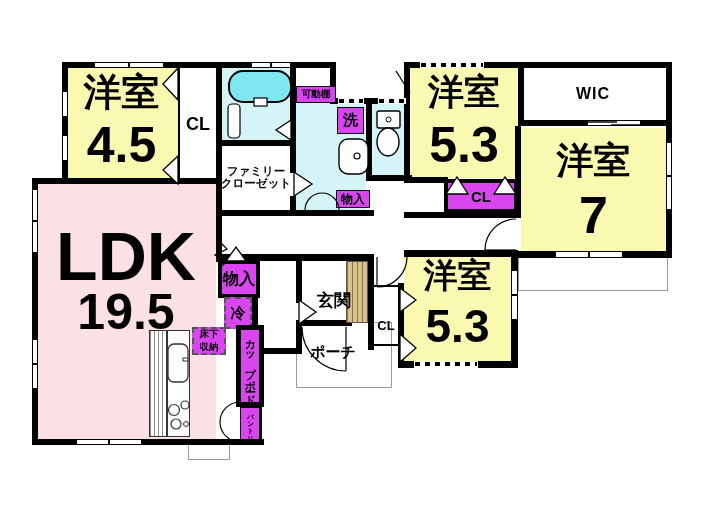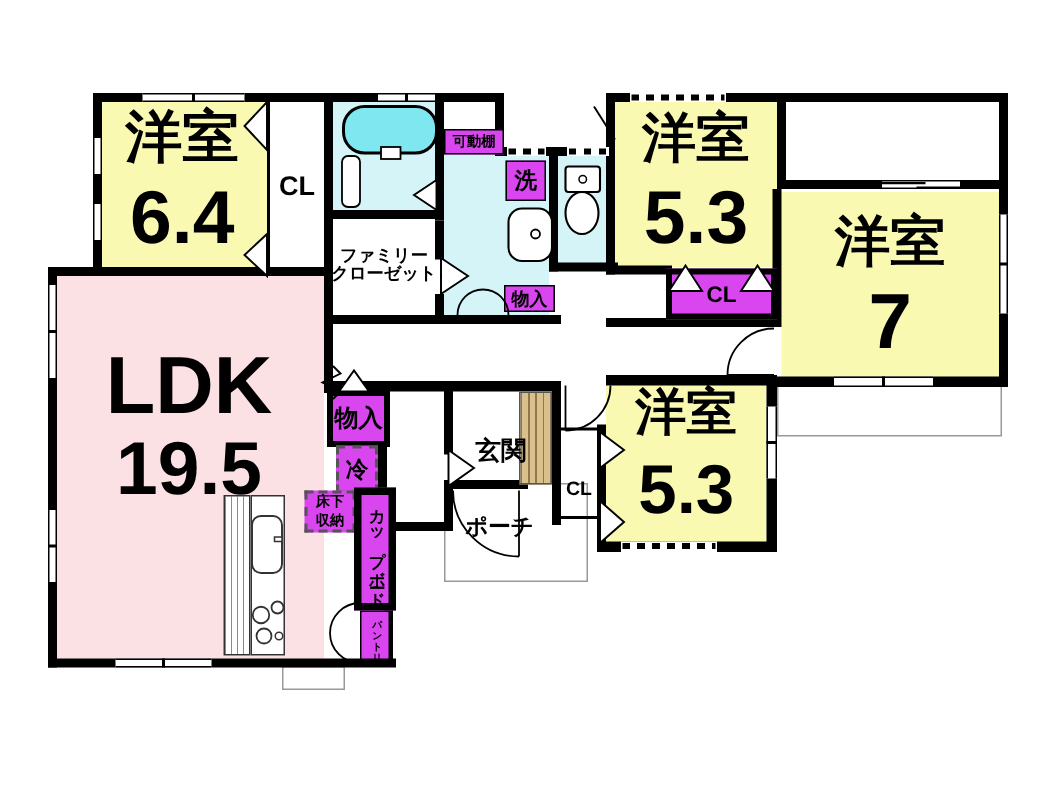--- a/index.html
+++ b/index.html
@@ -123,38 +123,39 @@
 
   <div class="wood" style="left:346px;top:261px;width:22px;height:62px;"></div>
   <div class="stripes" style="left:149px;top:330px;width:18px;height:107px;"></div>
   <div class="outline" style="left:167px;top:330px;width:23px;height:107px;border-color:#333;"></div>
 
   <div class="box" style="left:296px;top:86px;width:40px;height:17px;border:1.5px solid #000;font-size:9.5px;">可動棚</div>
   <div class="box" style="left:337px;top:107px;width:27px;height:27px;border:1.5px solid #000;font-size:15px;">洗</div>
   <div class="box" style="left:336px;top:190px;width:34px;height:18px;border:1px solid #000;font-size:12px;">物入</div>
   <div class="box" style="left:218px;top:260px;width:42px;height:38px;border:4px solid #000;font-size:16px;">物入</div>
   <div class="box dashed" style="left:224px;top:297px;width:28px;height:32px;font-size:15px;">冷</div>
-  <div class="box dashed" style="left:203px;top:327px;width:34px;height:28px;font-size:9.5px;">
+  <div class="box dashed" style="left:192px;top:327px;width:34px;height:28px;font-size:9.5px;">
     <span><span>床下</span><br><span>収納</span></span>
   </div>
   <div class="box vert" style="left:236px;top:325px;width:28px;height:82px;border:5px solid #000;font-size:11px;">カップボード</div>
   <div class="box vert" style="left:240px;top:407px;width:20px;height:33px;border:1.5px solid #000;font-size:6.5px;letter-spacing:0;">パントリー</div>
   <div class="box" style="left:444px;top:179px;width:74px;height:34px;border:4px solid #000;font-size:15px;">CL</div>
 
   <div class="lbl" style="left:65px;top:72px;width:113px;height:42px;font-size:38px;">洋室</div>
-  <div class="lbl" style="left:65px;top:116px;width:113px;height:58px;font-size:50px;">6.4</div>
+  <div class="lbl" style="left:65px;top:116px;width:113px;height:58px;font-size:50px;">4.5</div>
   <div class="lbl" style="left:180px;top:112px;width:36px;height:24px;font-size:18px;">CL</div>
   <div class="lbl" style="left:222px;top:160px;width:68px;height:34px;font-size:11.5px;">
     <span><span>ファミリー</span><br><span>クローゼット</span></span>
   </div>
   <div class="lbl" style="left:410px;top:72px;width:108px;height:40px;font-size:36px;">洋室</div>
   <div class="lbl" style="left:410px;top:116px;width:108px;height:58px;font-size:50px;">5.3</div>
+  <div class="lbl" style="left:520px;top:80px;width:146px;height:28px;font-size:16px;letter-spacing:1px;">WIC</div>
   <div class="lbl" style="left:521px;top:140px;width:145px;height:42px;font-size:37px;">洋室</div>
   <div class="lbl" style="left:521px;top:186px;width:145px;height:58px;font-size:52px;">7</div>
-  <div class="lbl" style="left:36px;top:230px;width:180px;height:54px;font-size:54px;">LDK</div>
+  <div class="lbl" style="left:36px;top:230px;width:180px;height:54px;font-size:68px;">LDK</div>
   <div class="lbl" style="left:36px;top:284px;width:180px;height:56px;font-size:50px;">19.5</div>
   <div class="lbl" style="left:300px;top:286px;width:68px;height:30px;font-size:17px;">玄関</div>
   <div class="lbl" style="left:300px;top:340px;width:66px;height:24px;font-size:15px;">ポーチ</div>
   <div class="lbl" style="left:372px;top:315px;width:28px;height:22px;font-size:13px;">CL</div>
   <div class="lbl" style="left:404px;top:256px;width:107px;height:40px;font-size:34px;">洋室</div>
   <div class="lbl" style="left:404px;top:298px;width:107px;height:56px;font-size:46px;">5.3</div>
 
   <svg class="sym" width="705" height="525" viewBox="0 0 705 525">
 
     <rect x="229" y="71" width="62" height="31" rx="14" fill="#7FE7F0" stroke="#000" stroke-width="2"></rect>

